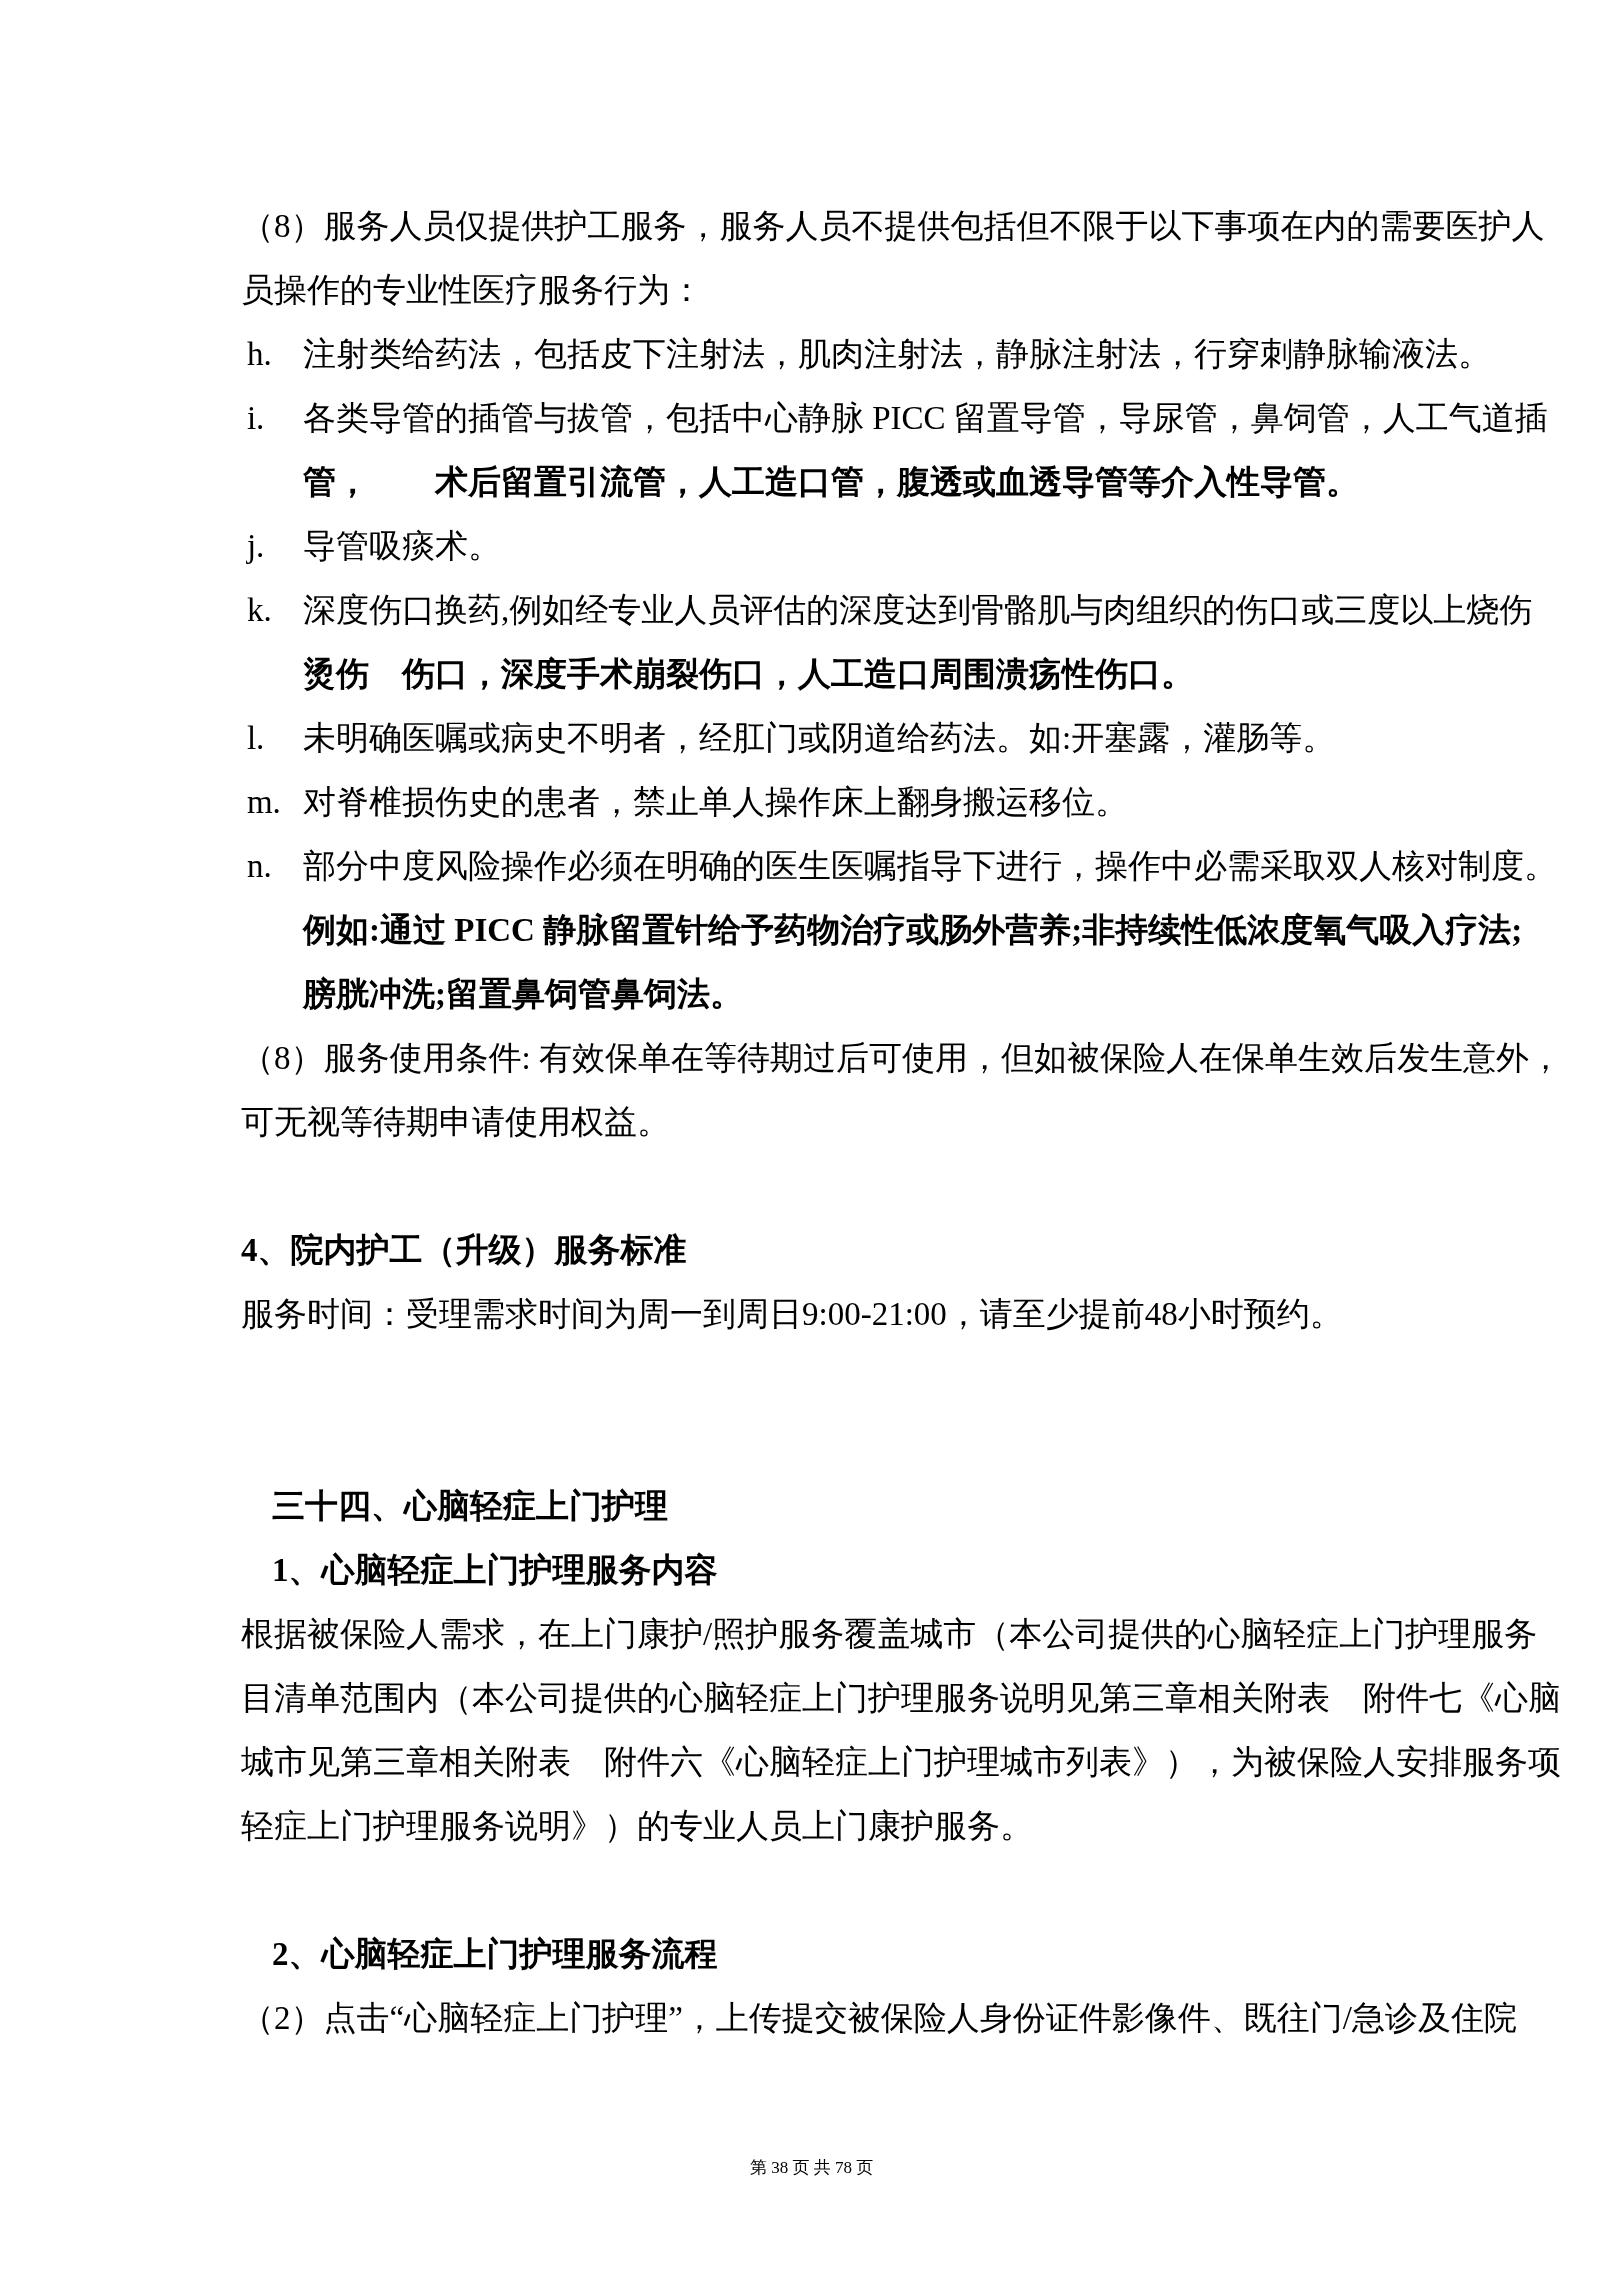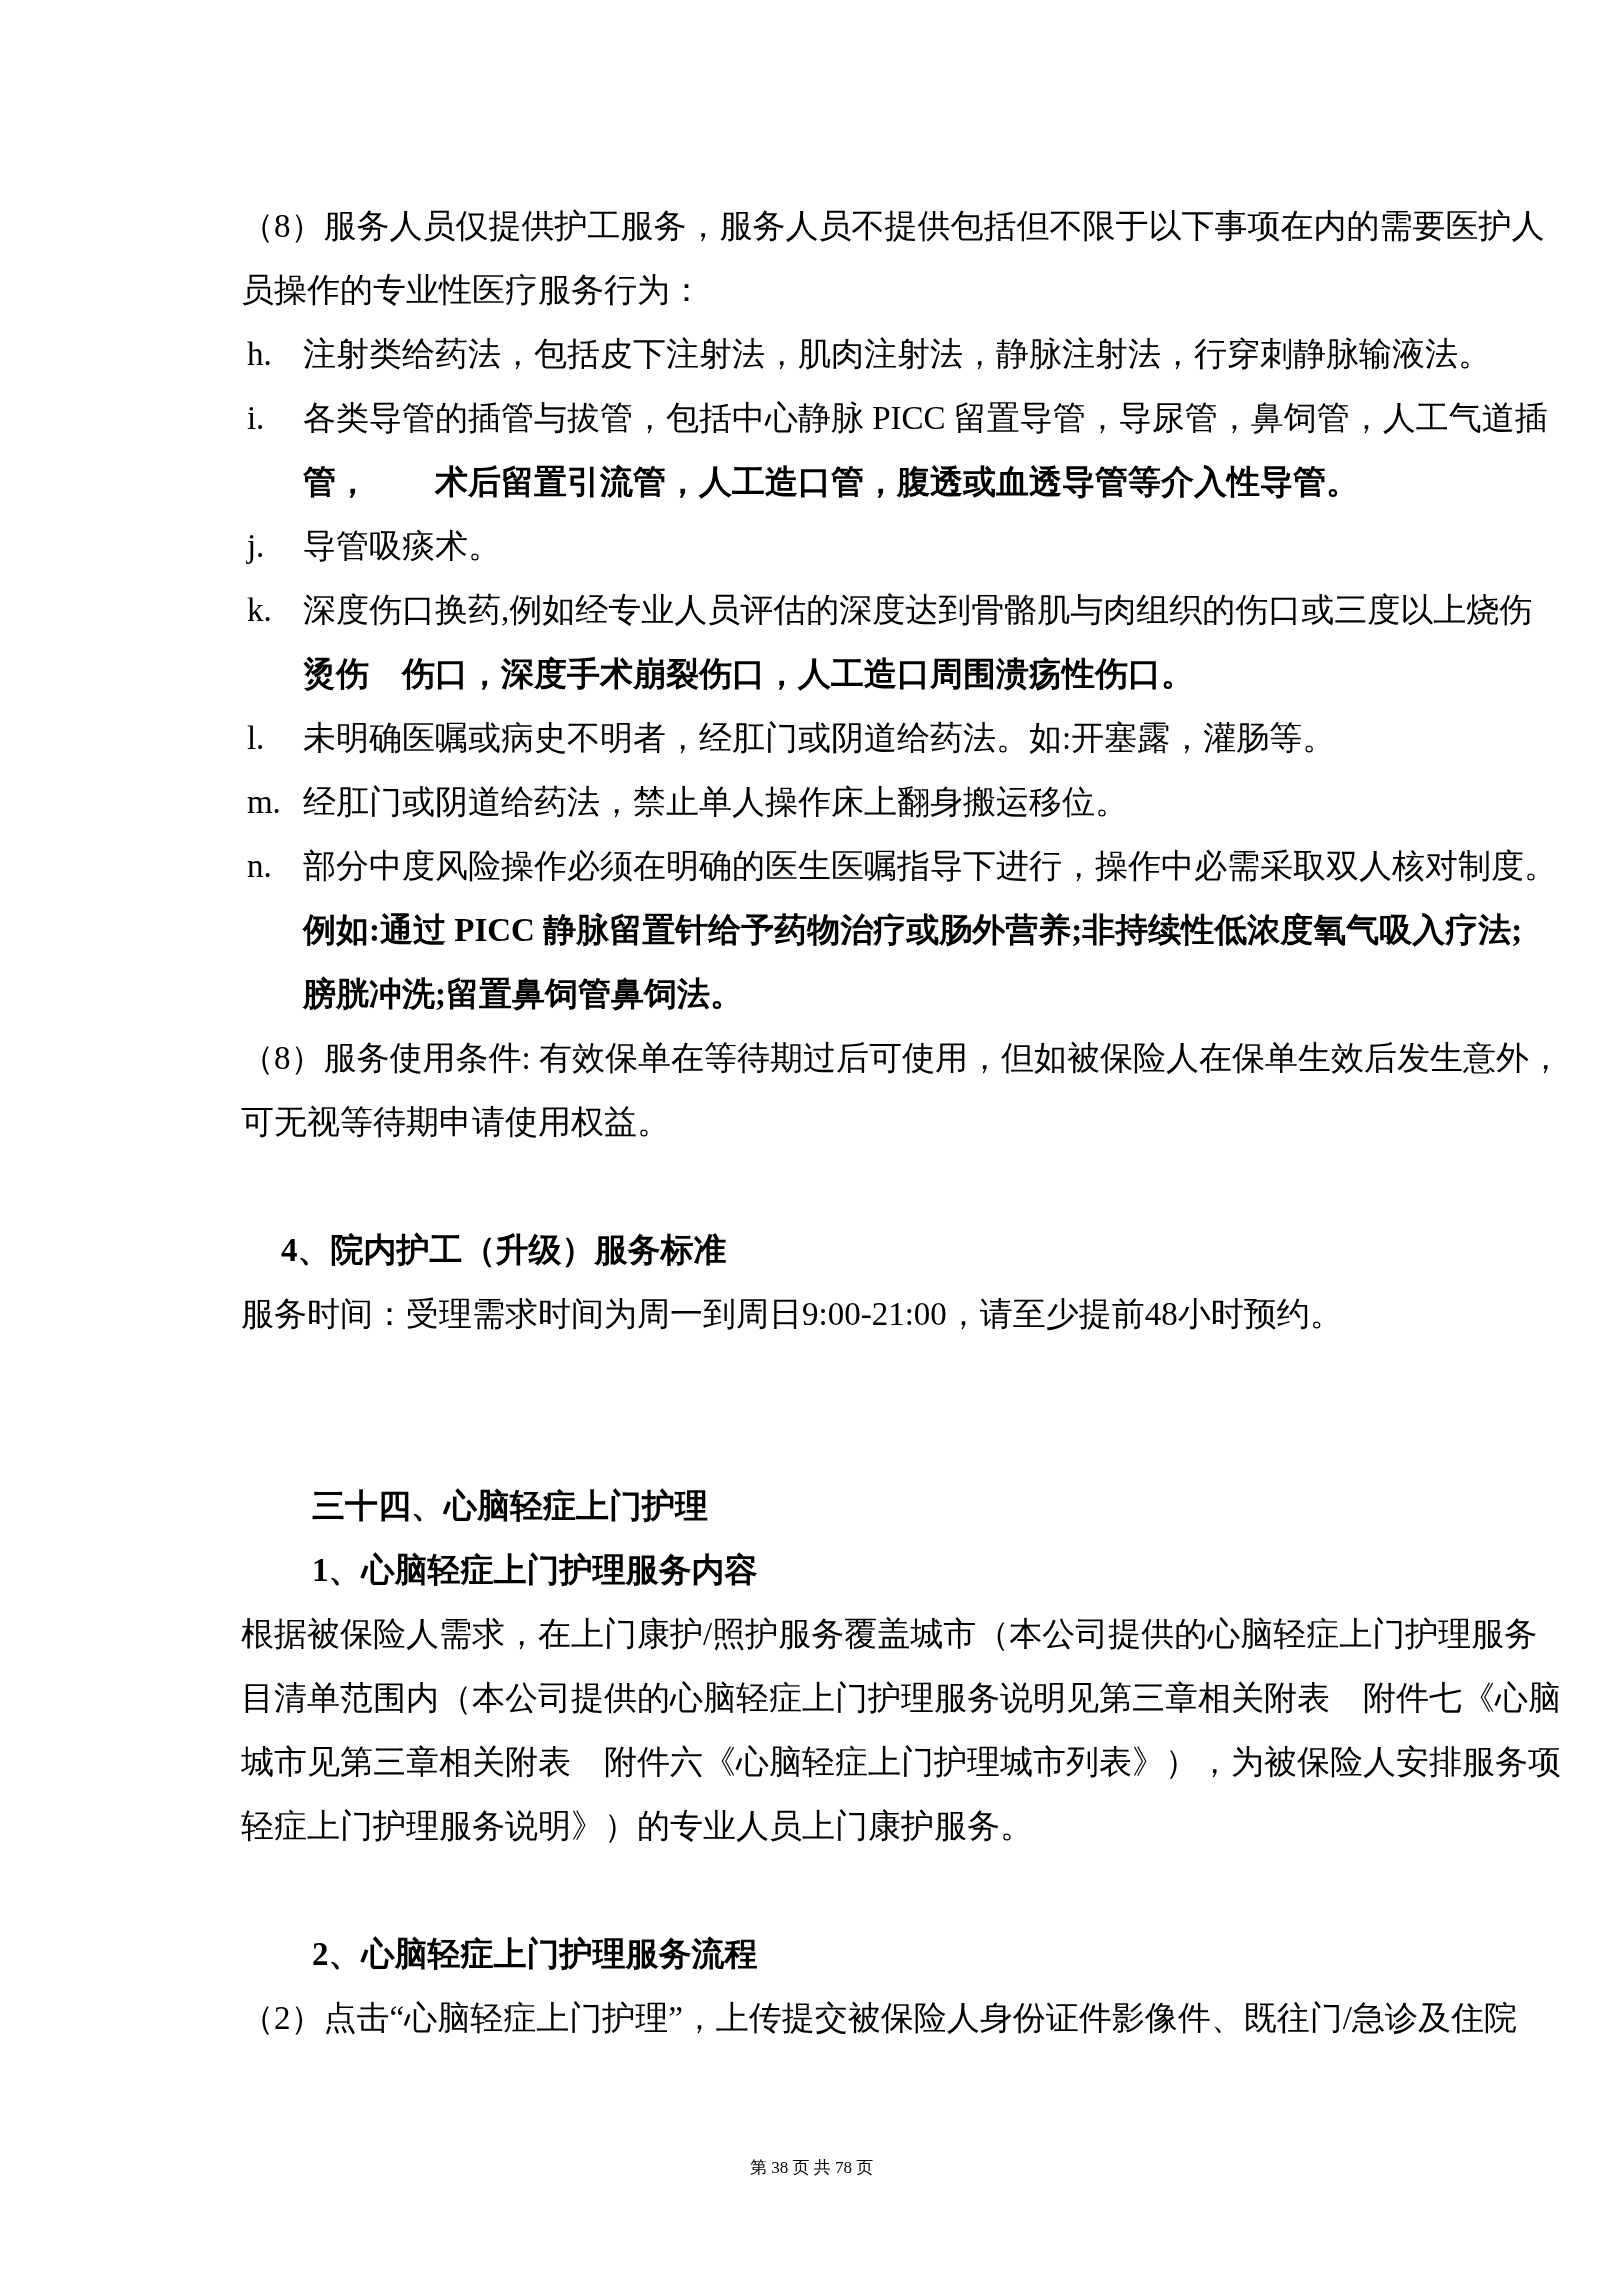--- a/index.html
+++ b/index.html
@@ -51,21 +51,20 @@
   }
   .line.h1, .line.h2 {
     padding-left: 31px;
     font-weight: bold;
   }
   .line.hplain {
     font-weight: bold;
   }
   .b {
     font-weight: bold;
-    margin-left: 40px;
   }
   .footer {
     position: absolute;
     top: 2148px;
     left: 0;
     width: 1623px;
     height: 39px;
     line-height: 39px;
     text-align: center;
     font-size: 17px;
@@ -78,21 +77,21 @@
   <div class="content">
       <div class="line para"><span>（8）服务人员仅提供护工服务，服务人员不提供包括但不限于以下事项在内的需要医护人</span></div>
       <div class="line para"><span>员操作的专业性医疗服务行为：</span></div>
       <div class="line list"><span class="marker">h.</span><span>注射类给药法，包括皮下注射法，肌肉注射法，静脉注射法，行穿刺静脉输液法。</span></div>
       <div class="line list"><span class="marker">i.</span><span>各类导管的插管与拔管，包括中心静脉 PICC 留置导管，导尿管，鼻饲管，人工气道插</span></div>
       <div class="line cont"><span>管，　　术后留置引流管，人工造口管，腹透或血透导管等介入性导管。</span></div>
       <div class="line list"><span class="marker">j.</span><span>导管吸痰术。</span></div>
       <div class="line list"><span class="marker">k.</span><span>深度伤口换药,例如经专业人员评估的深度达到骨骼肌与肉组织的伤口或三度以上烧伤</span></div>
       <div class="line cont"><span>烫伤　伤口，深度手术崩裂伤口，人工造口周围溃疡性伤口。</span></div>
       <div class="line list"><span class="marker">l.</span><span>未明确医嘱或病史不明者，经肛门或阴道给药法。如:开塞露，灌肠等。</span></div>
-      <div class="line list"><span class="marker">m.</span><span>经肛门或阴道给药法，禁止单人操作床上翻身搬运移位。</span></div>
+      <div class="line list"><span class="marker">m.</span><span>对脊椎损伤史的患者，禁止单人操作床上翻身搬运移位。</span></div>
       <div class="line list"><span class="marker">n.</span><span>部分中度风险操作必须在明确的医生医嘱指导下进行，操作中必需采取双人核对制度。</span></div>
       <div class="line cont"><span>例如:通过 PICC 静脉留置针给予药物治疗或肠外营养;非持续性低浓度氧气吸入疗法;</span></div>
       <div class="line cont"><span>膀胱冲洗;留置鼻饲管鼻饲法。</span></div>
       <div class="line para"><span>（8）服务使用条件: 有效保单在等待期过后可使用，但如被保险人在保单生效后发生意外，</span></div>
       <div class="line para"><span>可无视等待期申请使用权益。</span></div>
       <div class="line blank"></div>
       <div class="line hplain"><span class="b">4、院内护工（升级）服务标准</span></div>
       <div class="line para"><span>服务时间：受理需求时间为周一到周日9:00-21:00，请至少提前48小时预约。</span></div>
       <div class="line blank"></div>
       <div class="line blank"></div>

